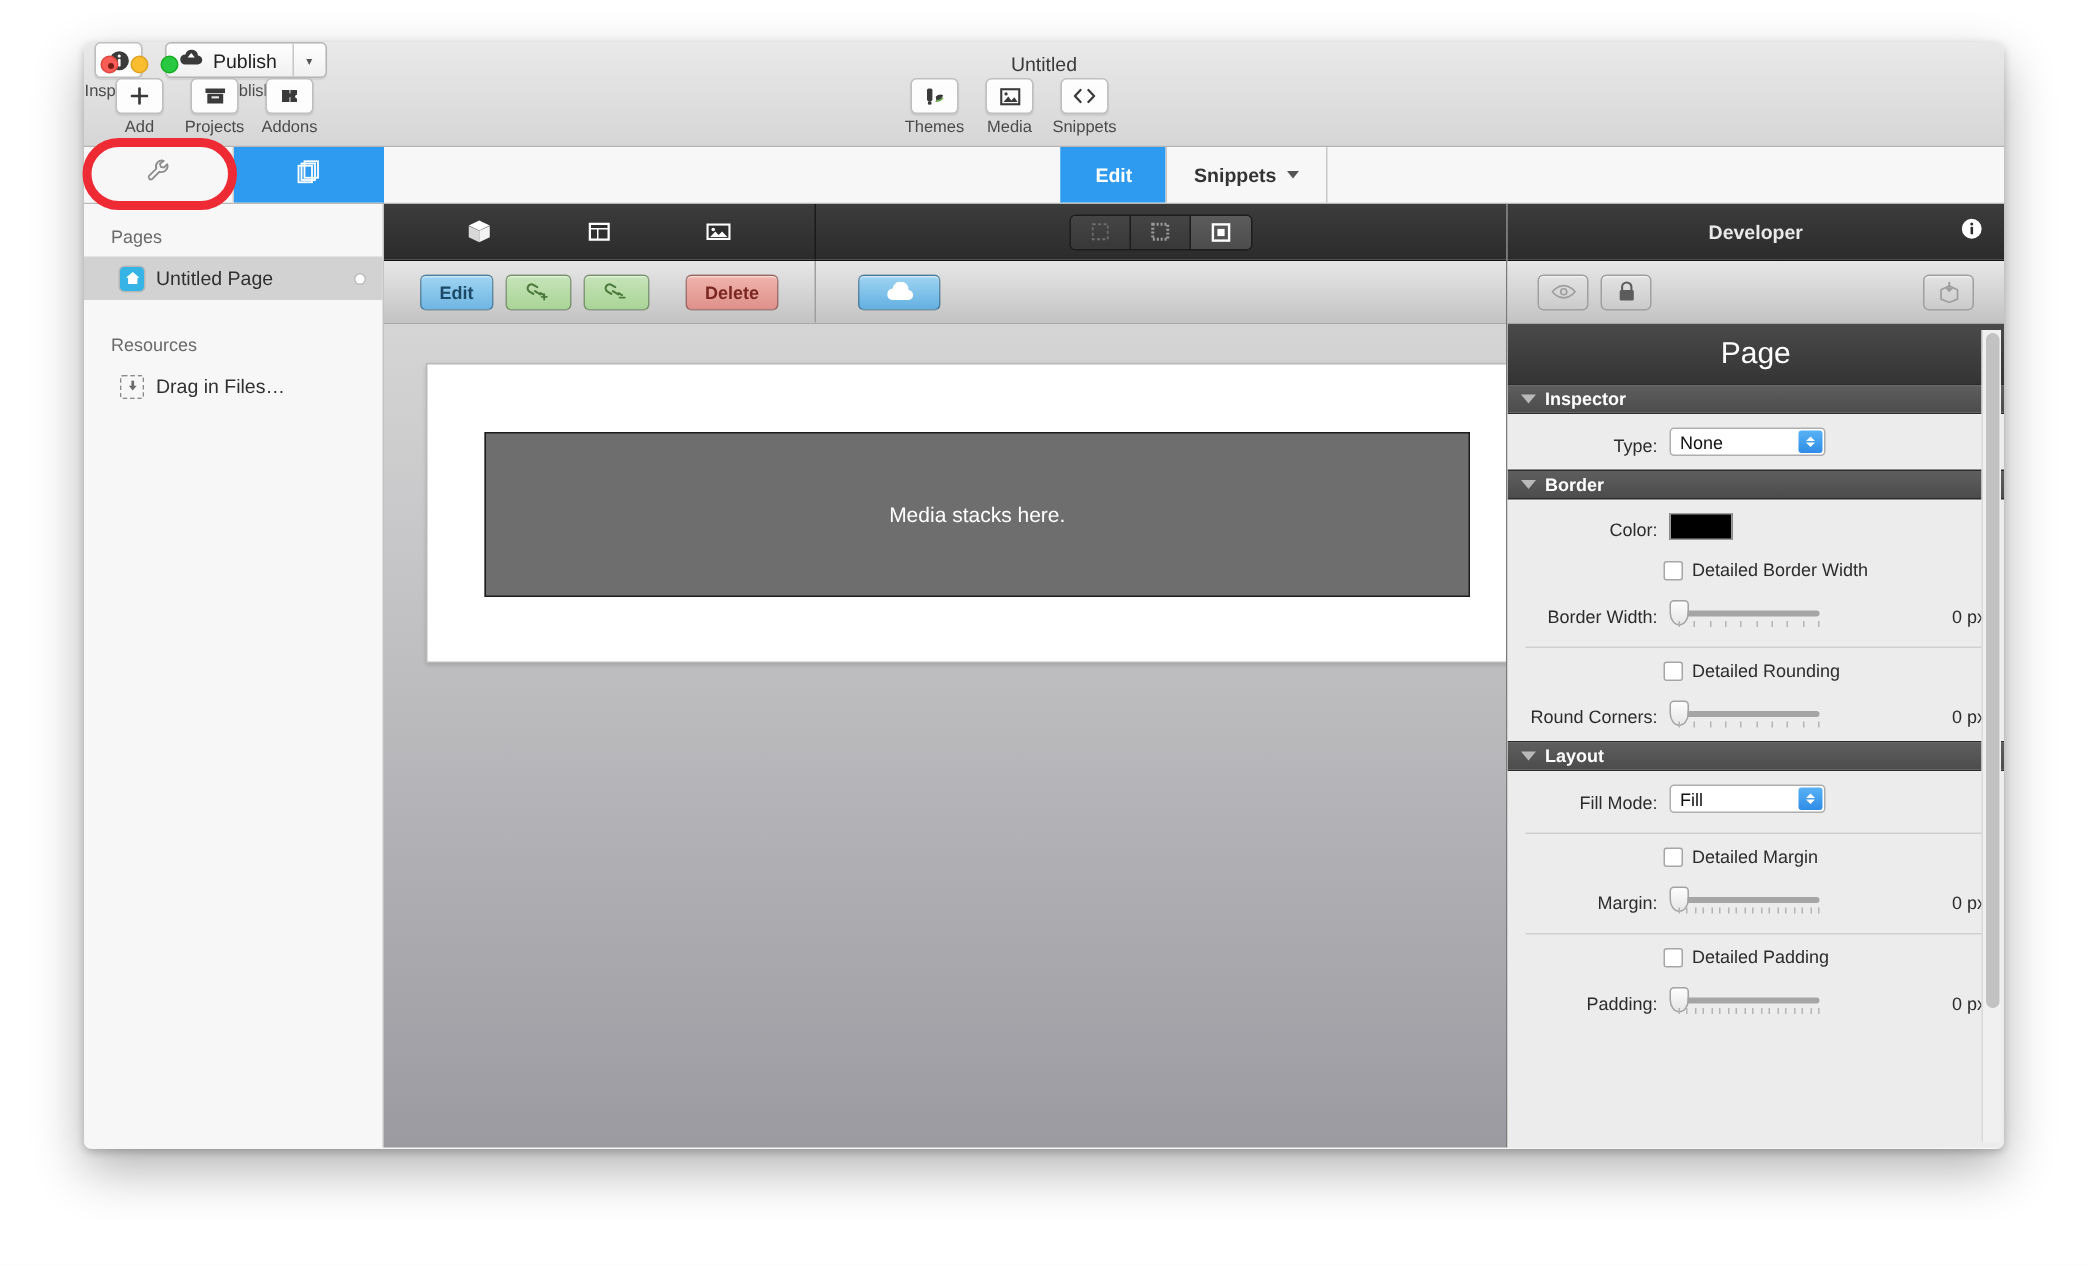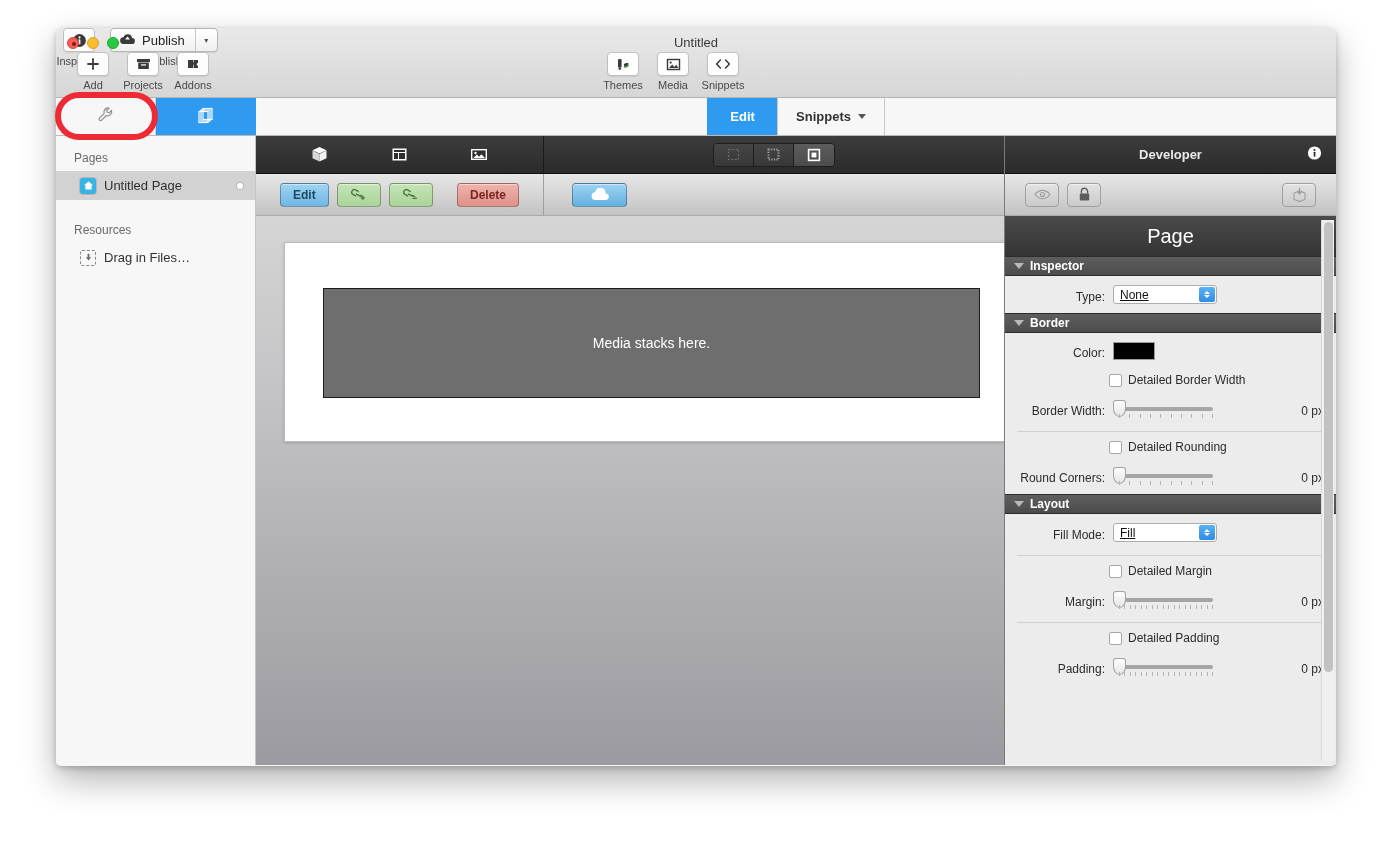--- a/index.html
+++ b/index.html
@@ -226,21 +226,21 @@
   .tri { width:0;height:0;border-left:5px solid transparent;border-right:5px solid transparent;
          border-top:6px solid #b9b9b9; }
 
   .row { display:flex; align-items:flex-end; padding:9px 12px 9px 0; }
   .row-label { width:108px; text-align:right; font-size:12px; color:#2c2c2c; padding-right:8px; }
   .sep { height:1px; background:#cfcfcf; margin:4px 12px; }
 
   .select {
     position:relative; width:104px; height:19px;
     background:#fff; border:1px solid #aeaeae; border-radius:3px;
-    display:flex; align-items:center; padding-left:6px; font-size:12px; color:#111;text-decoration:underline;
+    display:flex; align-items:center; padding-left:6px; font-size:12px; color:#111;
   }
   .select .stepper {
     position:absolute; right:1px; top:1px; width:16px; height:15px;
     background:linear-gradient(to bottom,#59b2f5,#2f8ce6); border-radius:2px;
     display:flex; flex-direction:column; align-items:center; justify-content:center; gap:1px;
   }
   .chev-u { width:0;height:0;border-left:3px solid transparent;border-right:3px solid transparent;border-bottom:3px solid #fff; }
   .chev-dn { width:0;height:0;border-left:3px solid transparent;border-right:3px solid transparent;border-top:3px solid #fff; }
 
   .swatch { width:42px; height:18px; background:#000; border:1px solid #9b9b9b; }

